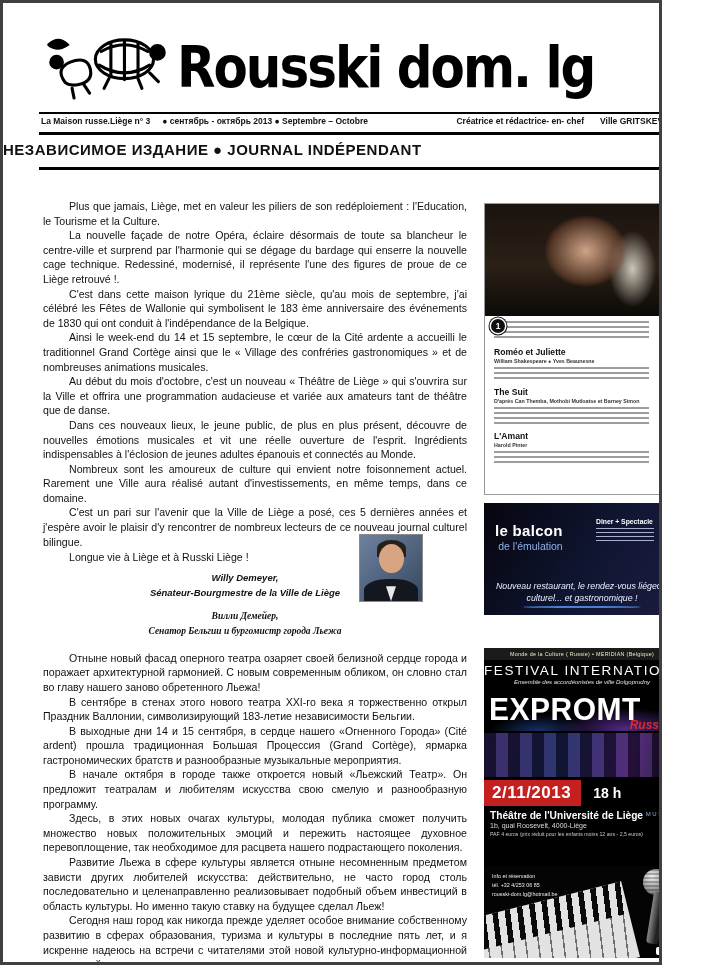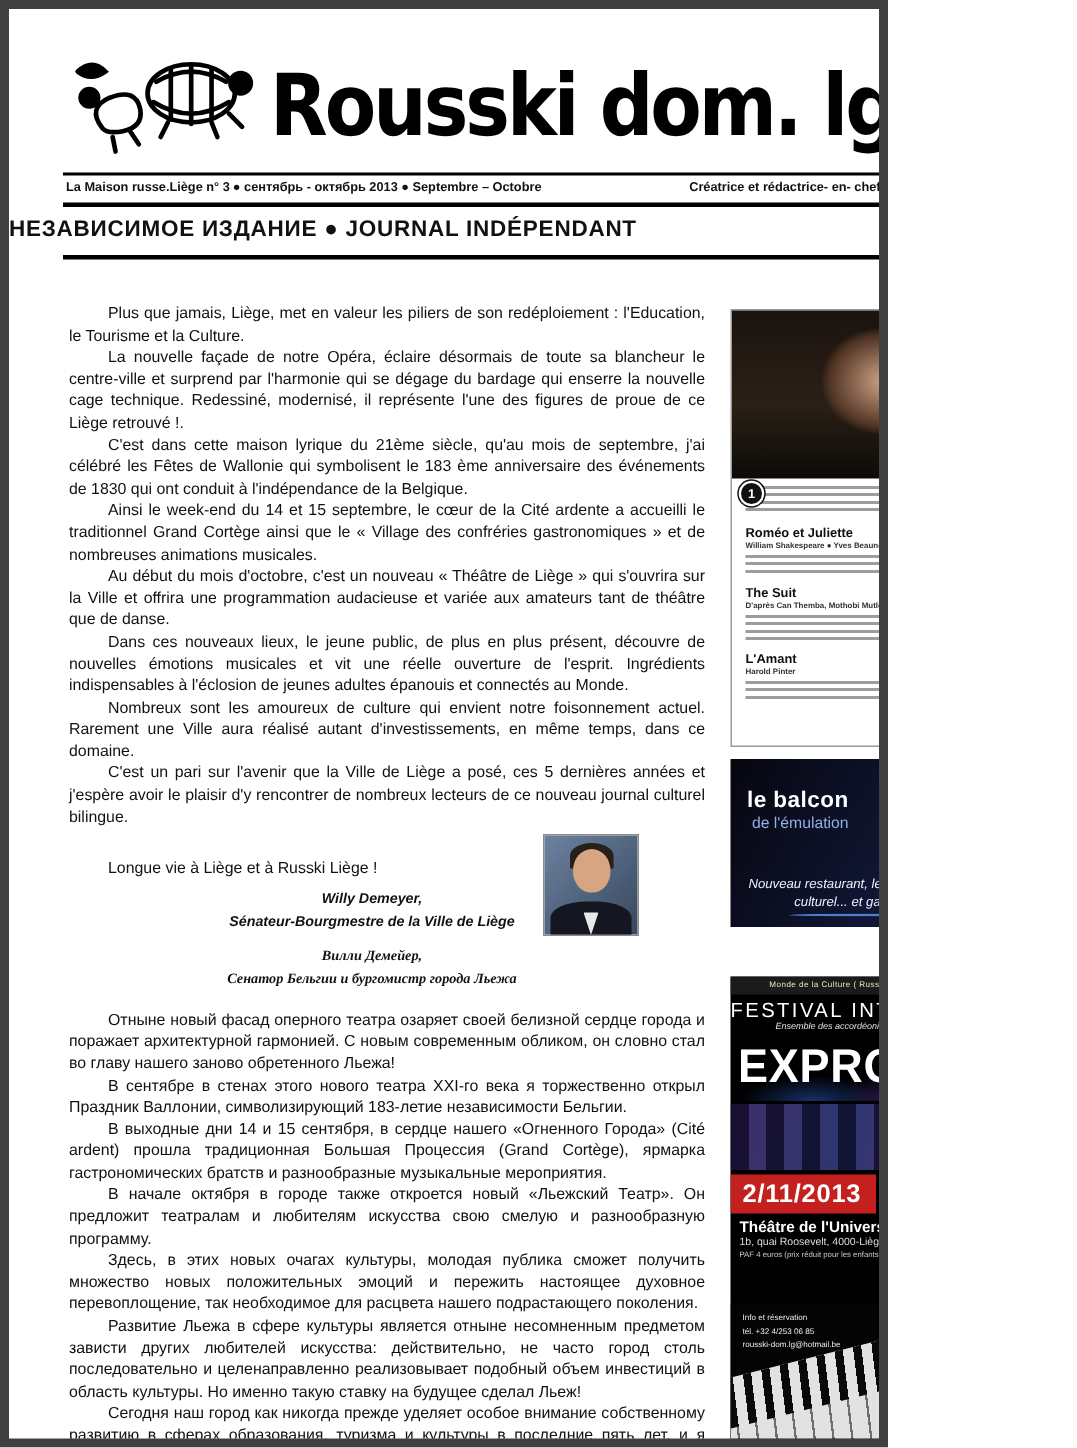--- a/index.html
+++ b/index.html
@@ -1,35 +1,35 @@
 <!DOCTYPE html>
 <html><head>
 <meta charset="utf-8">
 <style>
   html,body{margin:0;padding:0;background:#fff;}
-  .page{position:relative;width:592px;height:965px;background:#fff;color:#111;
-        font-family:"Liberation Sans",sans-serif;border:6px solid #404040;box-sizing:border-box;overflow:hidden;}
+  .page{position:relative;width:662px;height:965px;background:#fff;color:#111;
+        font-family:"Liberation Sans",sans-serif;border:3px solid #404040;box-sizing:border-box;overflow:hidden;}
 
   
   .logo{position:absolute;left:40px;top:22px;width:128px;height:84px;}
   .mast-title{position:absolute;left:174px;top:36px;font-family:"DejaVu Sans",sans-serif;font-weight:bold;
         font-size:50px;line-height:1;letter-spacing:-2px;transform:scaleY(1.14);transform-origin:left top;color:#000;white-space:nowrap;}
   .rule{position:absolute;left:36px;width:646px;background:#000;}
   .rule-a{top:109px;height:2px;}
   .rule-b{top:129px;height:3px;}
   .rule-c{top:164px;height:3px;}
-  .infoline{position:absolute;left:38px;width:642px;top:113px;display:flex;gap:2px;align-items:baseline;
+  .infoline{position:absolute;left:38px;width:642px;top:113px;display:flex;gap:12px;align-items:baseline;
         font-size:8.5px;font-weight:bold;white-space:nowrap;}
   .infoline .right{margin-left:auto;display:flex;gap:16px;}
   .subtitle{position:absolute;left:0;width:718px;top:138px;font-size:15px;font-weight:bold;letter-spacing:.5px;}
 
   
   .col-left{position:absolute;left:40px;top:196px;width:424px;font-size:10.6px;line-height:14.6px;text-align:justify;}
   .col-left p{margin:0;text-indent:26px;}
-  .sig-wrap{position:relative;margin:20px 0 12px;}
+  .sig-wrap{position:relative;margin:1px 0 12px;}
   .closing{text-indent:26px;}
   .sig{margin:6px 0 0 52px;width:300px;text-align:center;font-size:9.5px;font-weight:bold;font-style:italic;line-height:1.55;}
   .sig .ru-line{font-family:"Liberation Serif",serif;}
   .sig .gap{height:9px;}
 
   
   .portrait{position:absolute;right:44px;top:-16px;width:62px;height:66px;border:1px solid #8a8a8a;
         background:linear-gradient(135deg,#6d82a0,#37475e);overflow:hidden;}
   .portrait .hair{position:absolute;left:17px;top:5px;width:29px;height:17px;border-radius:50% 50% 0 0;background:#262019;}
   .portrait .head{position:absolute;left:19px;top:9px;width:25px;height:29px;border-radius:50% 50% 48% 48%;background:#d8a583;}

